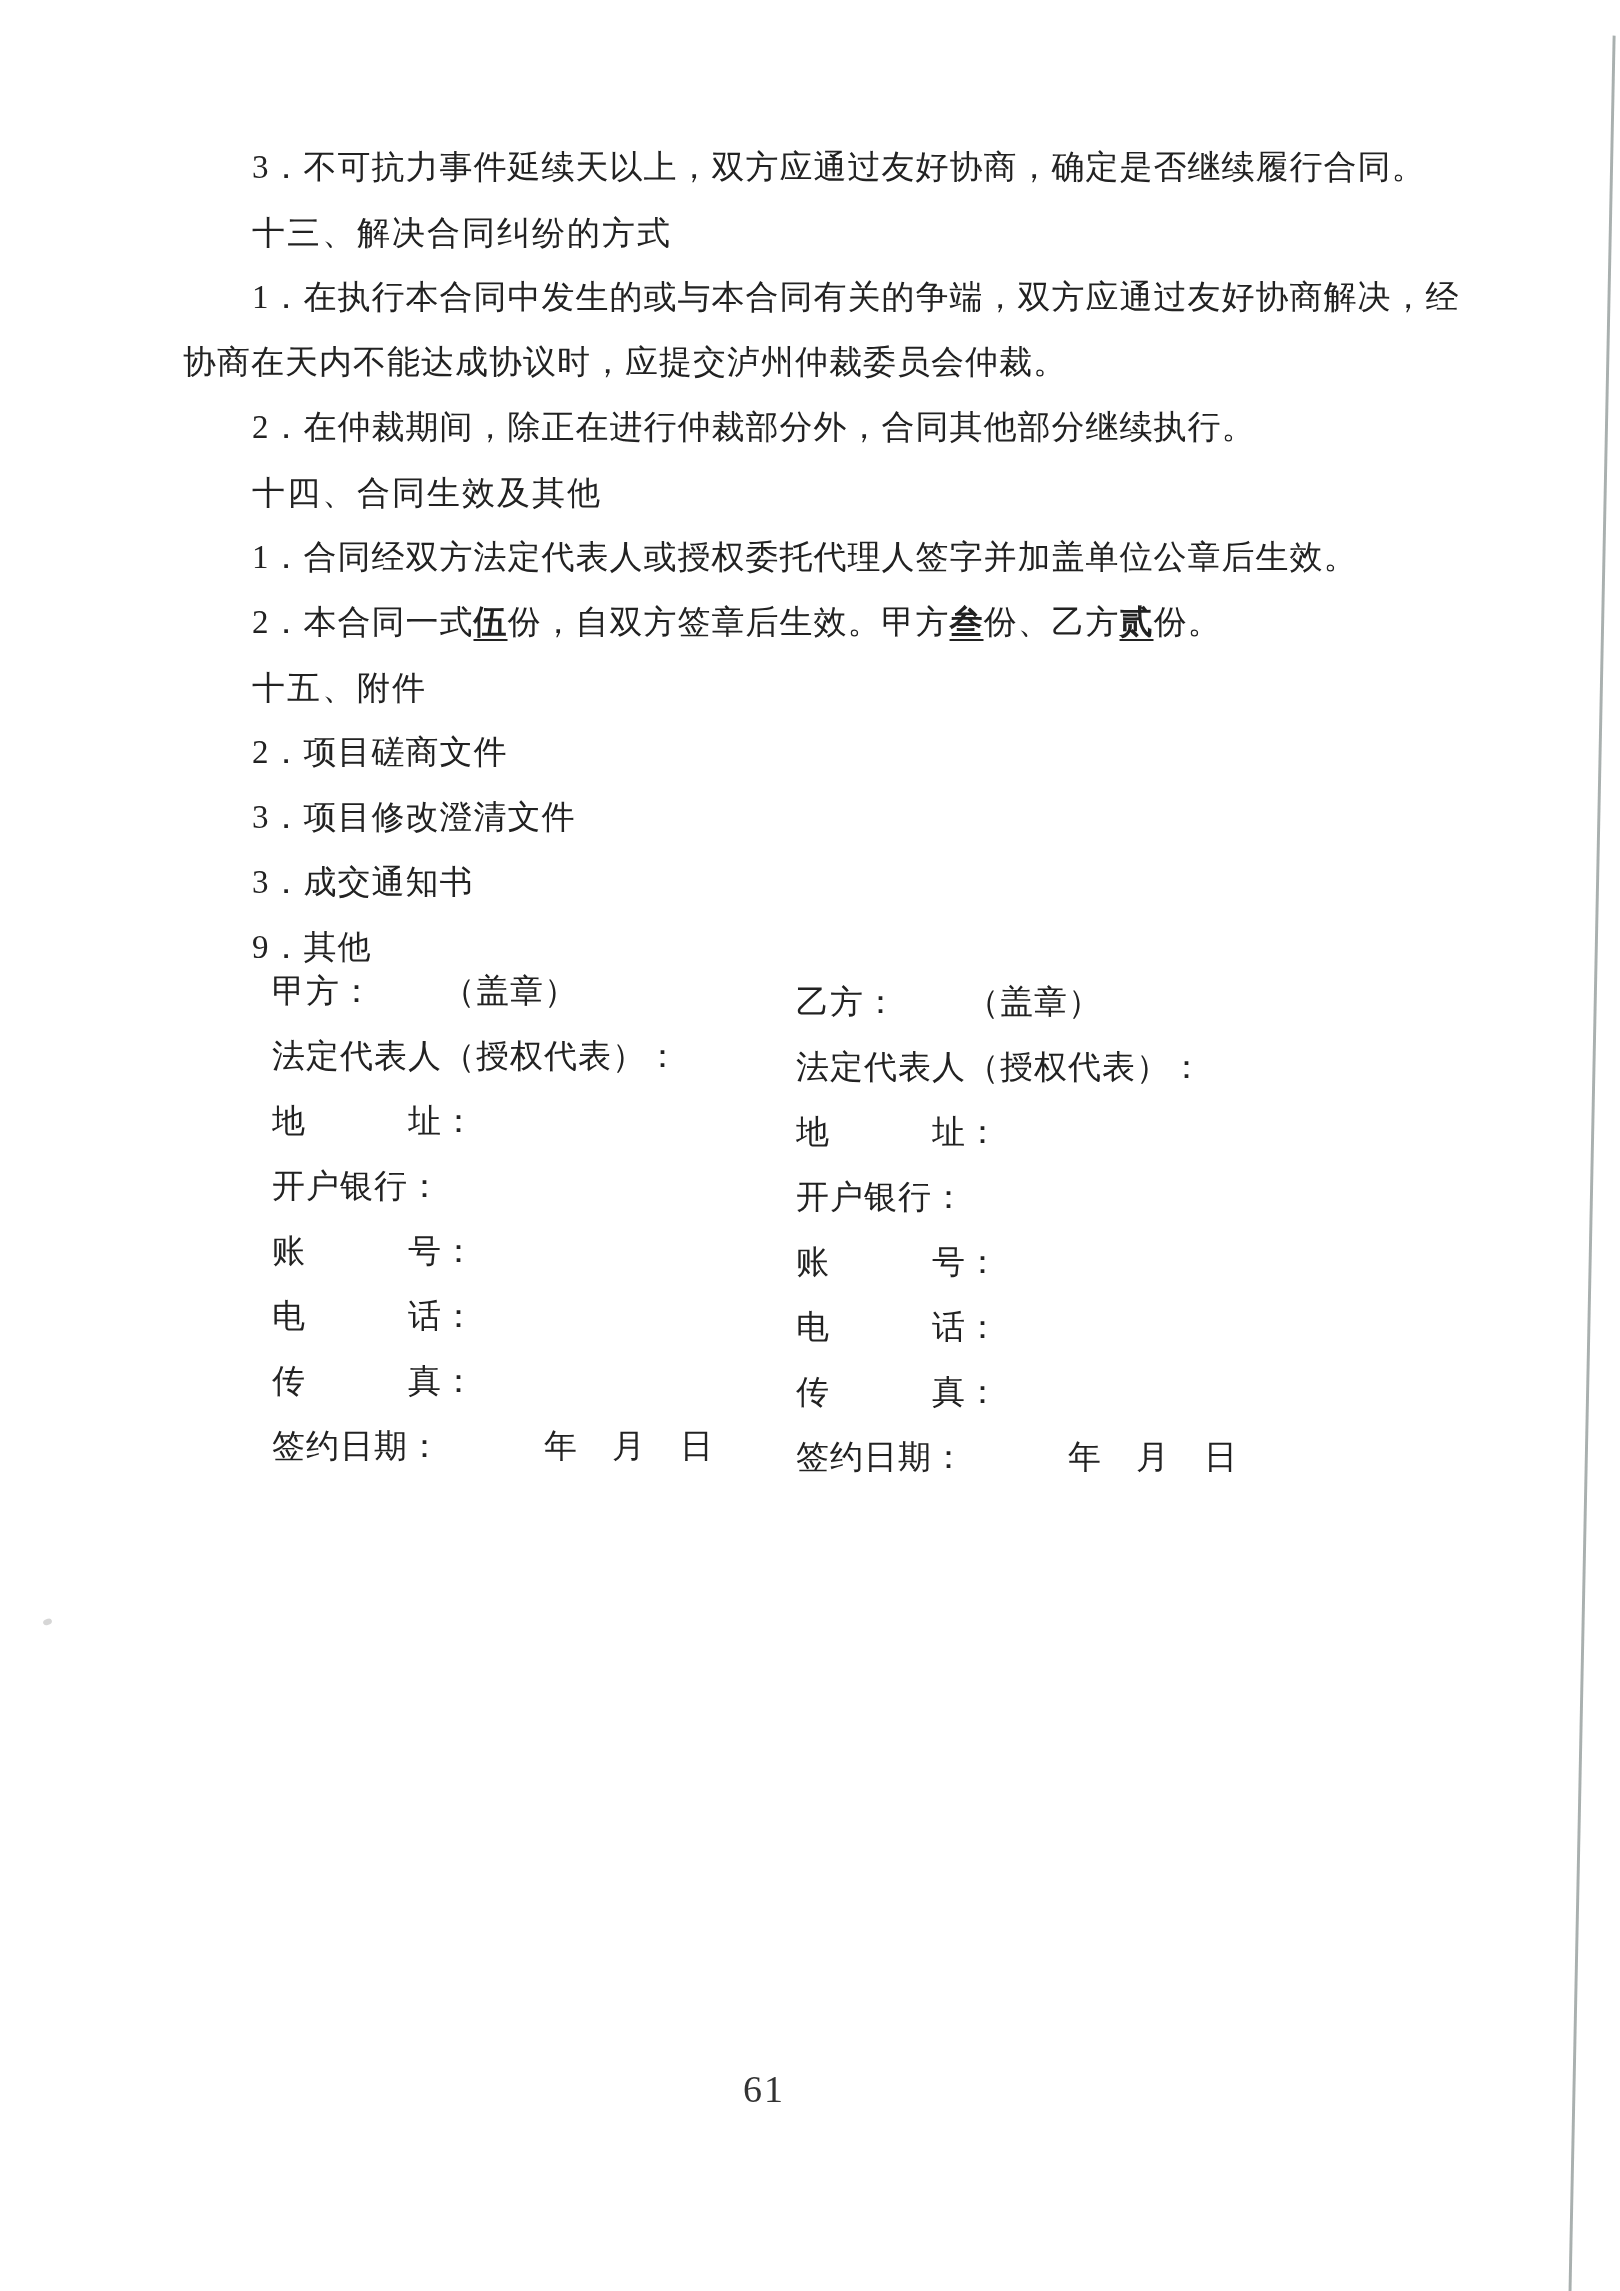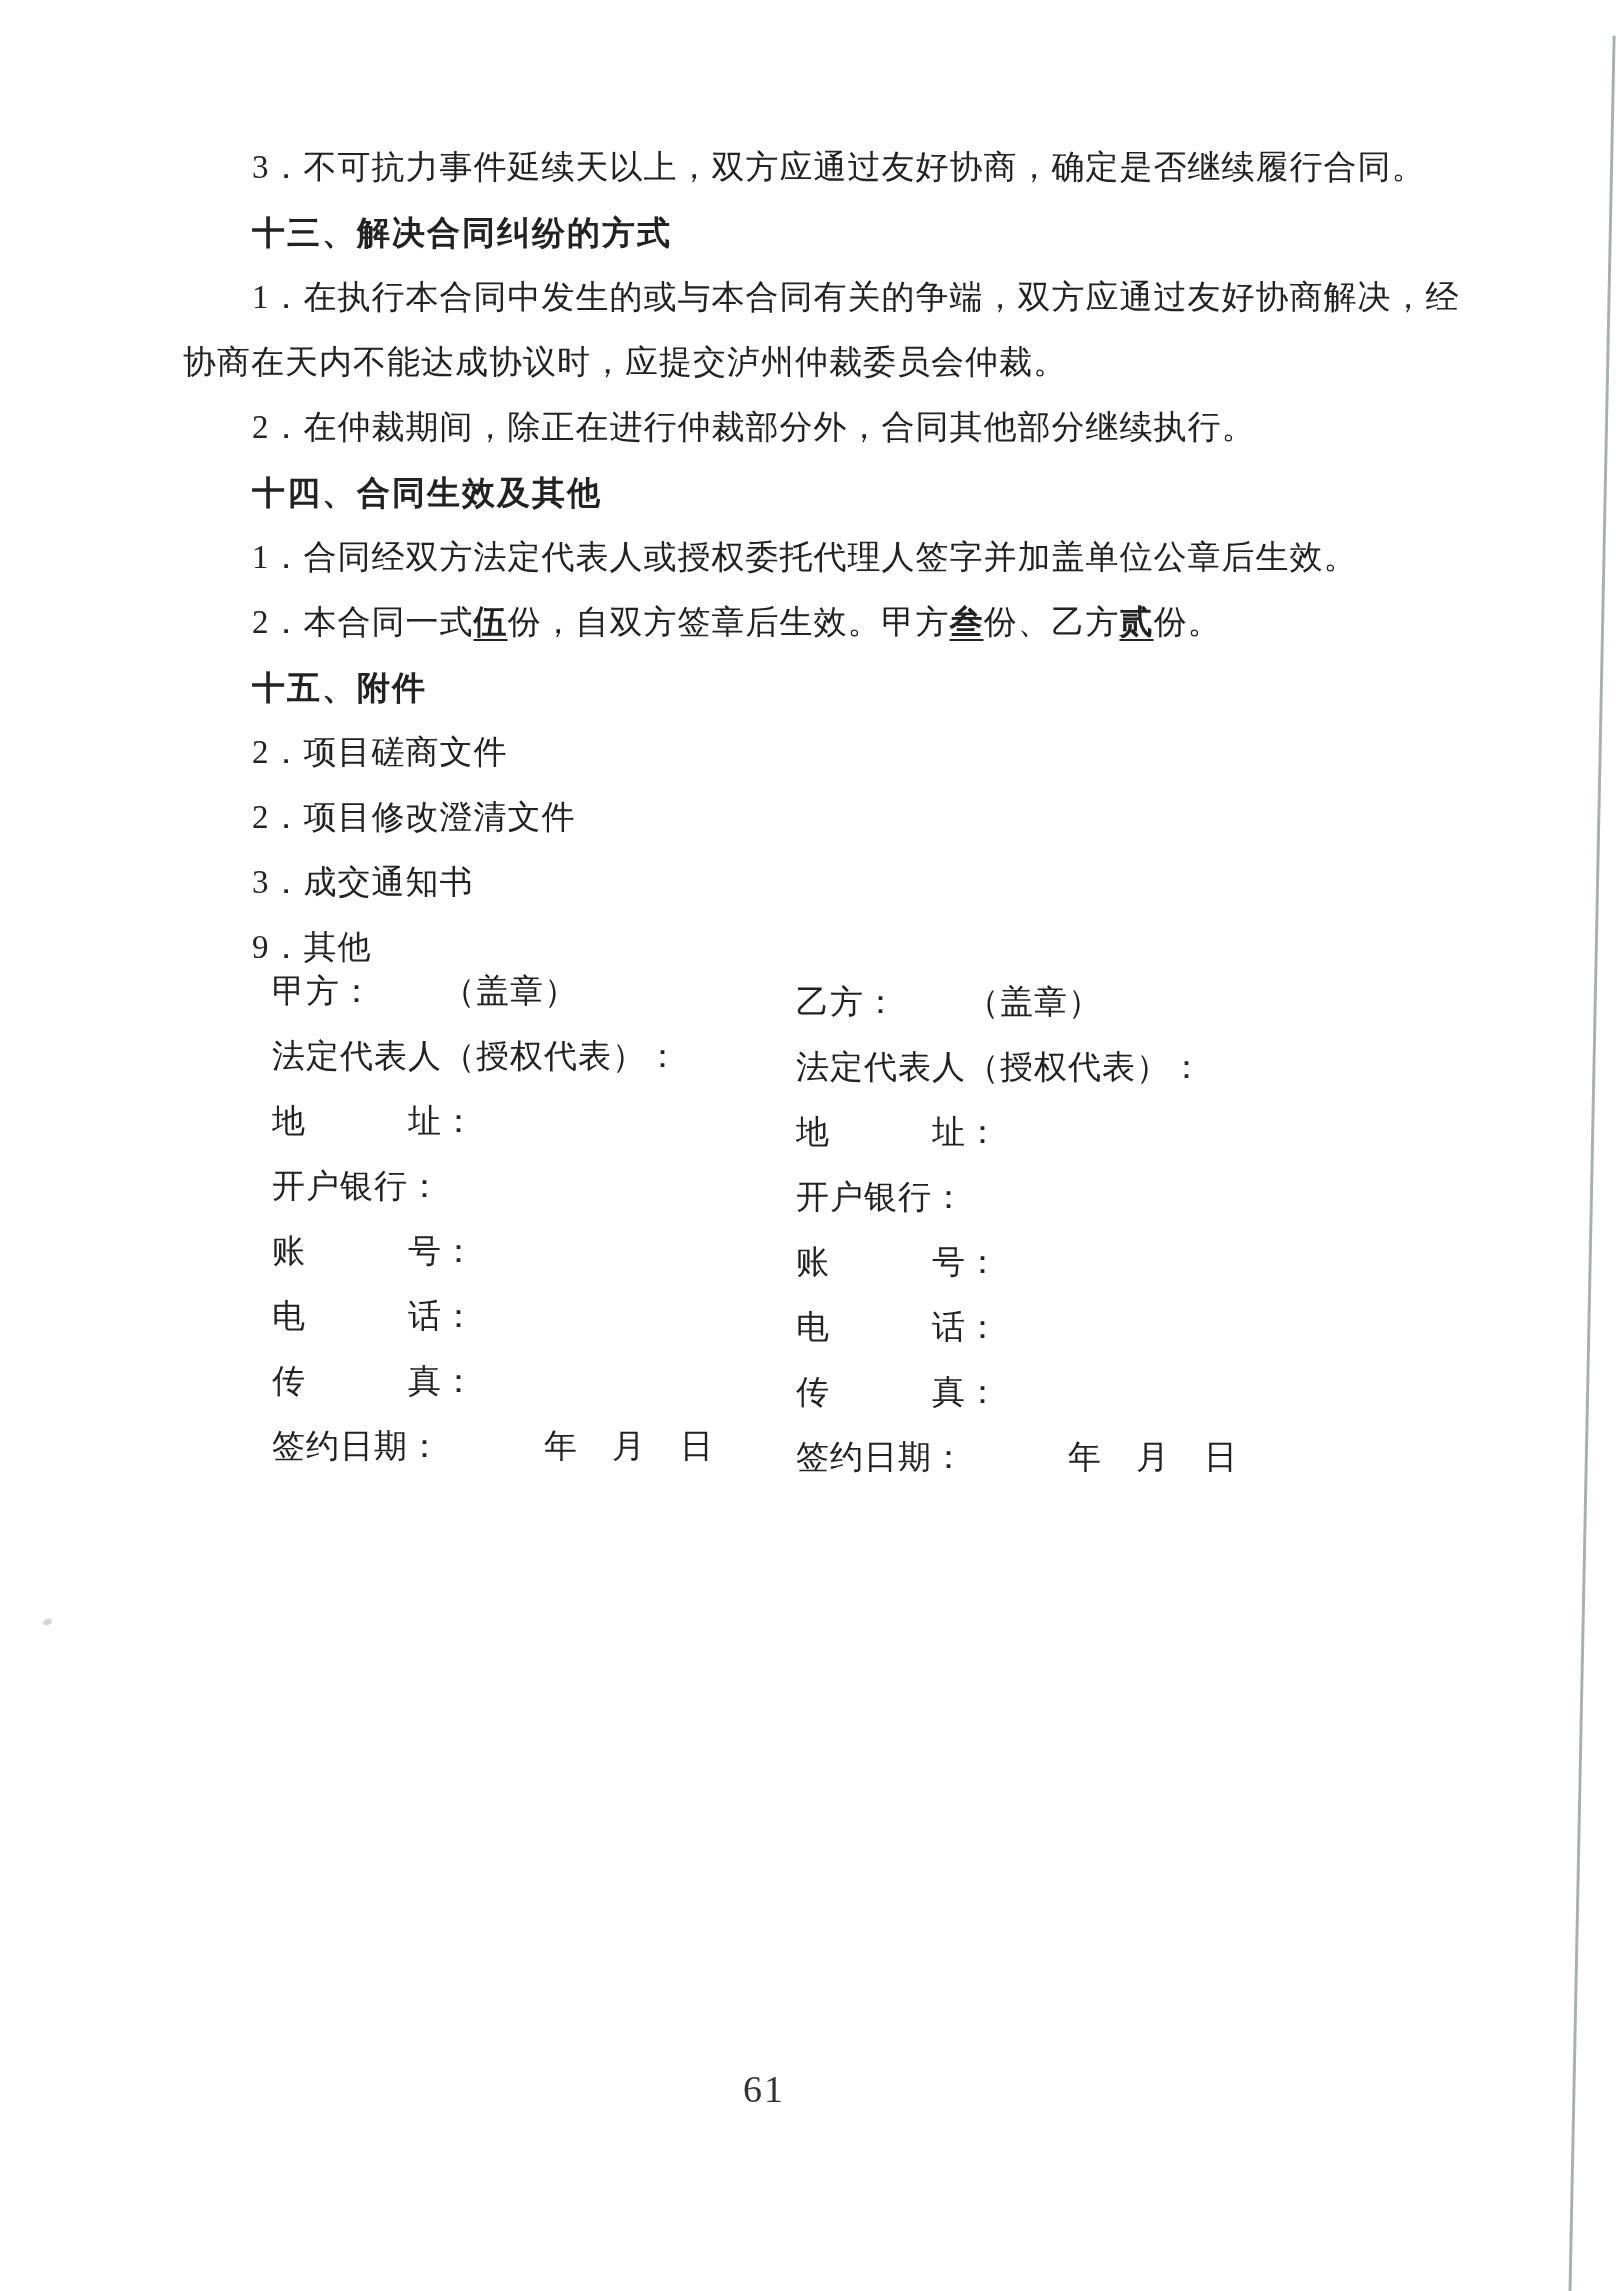--- a/index.html
+++ b/index.html
@@ -29,21 +29,21 @@
     font-size: 33px;
     line-height: 65px;
     font-weight: normal;
     letter-spacing: 1px;
     white-space: nowrap;
     color: #222222;
   }
   .indent { text-indent: 69px; }
   .heading {
     font-family: "Liberation Sans", "DejaVu Sans", sans-serif;
-    font-weight: bold;
+    font-weight: normal;
     letter-spacing: 2px;
   }
   .u {
     font-weight: bold;
     text-decoration: underline;
     text-decoration-thickness: 2px;
     text-underline-offset: 5.9px;
   }
   
   .sig-col {
@@ -105,21 +105,21 @@
 
     <p class="line indent heading">十四、合同生效及其他</p>
 
     <p class="line indent">1．合同经双方法定代表人或授权委托代理人签字并加盖单位公章后生效。</p>
 
     <p class="line indent"><span>2．本合同一式</span><span class="u">伍</span><span>份，自双方签章后生效。甲方</span><span class="u">叁</span><span>份、乙方</span><span class="u">贰</span><span>份。</span></p>
 
     <p class="line indent heading">十五、附件</p>
 
     <p class="line indent">2．项目磋商文件</p>
-    <p class="line indent">2．项目修改澄清文件</p>
+    <p class="line indent">3．项目修改澄清文件</p>
     <p class="line indent">3．成交通知书</p>
     <p class="line indent">9．其他</p>
   </div>
 
   <div class="sig-col sig-left">
     <p class="line">甲方：　　（盖章）</p>
     <p class="line">法定代表人（授权代表）：</p>
     <p class="line">地　　　址：</p>
     <p class="line">开户银行：</p>
     <p class="line">账　　　号：</p>

